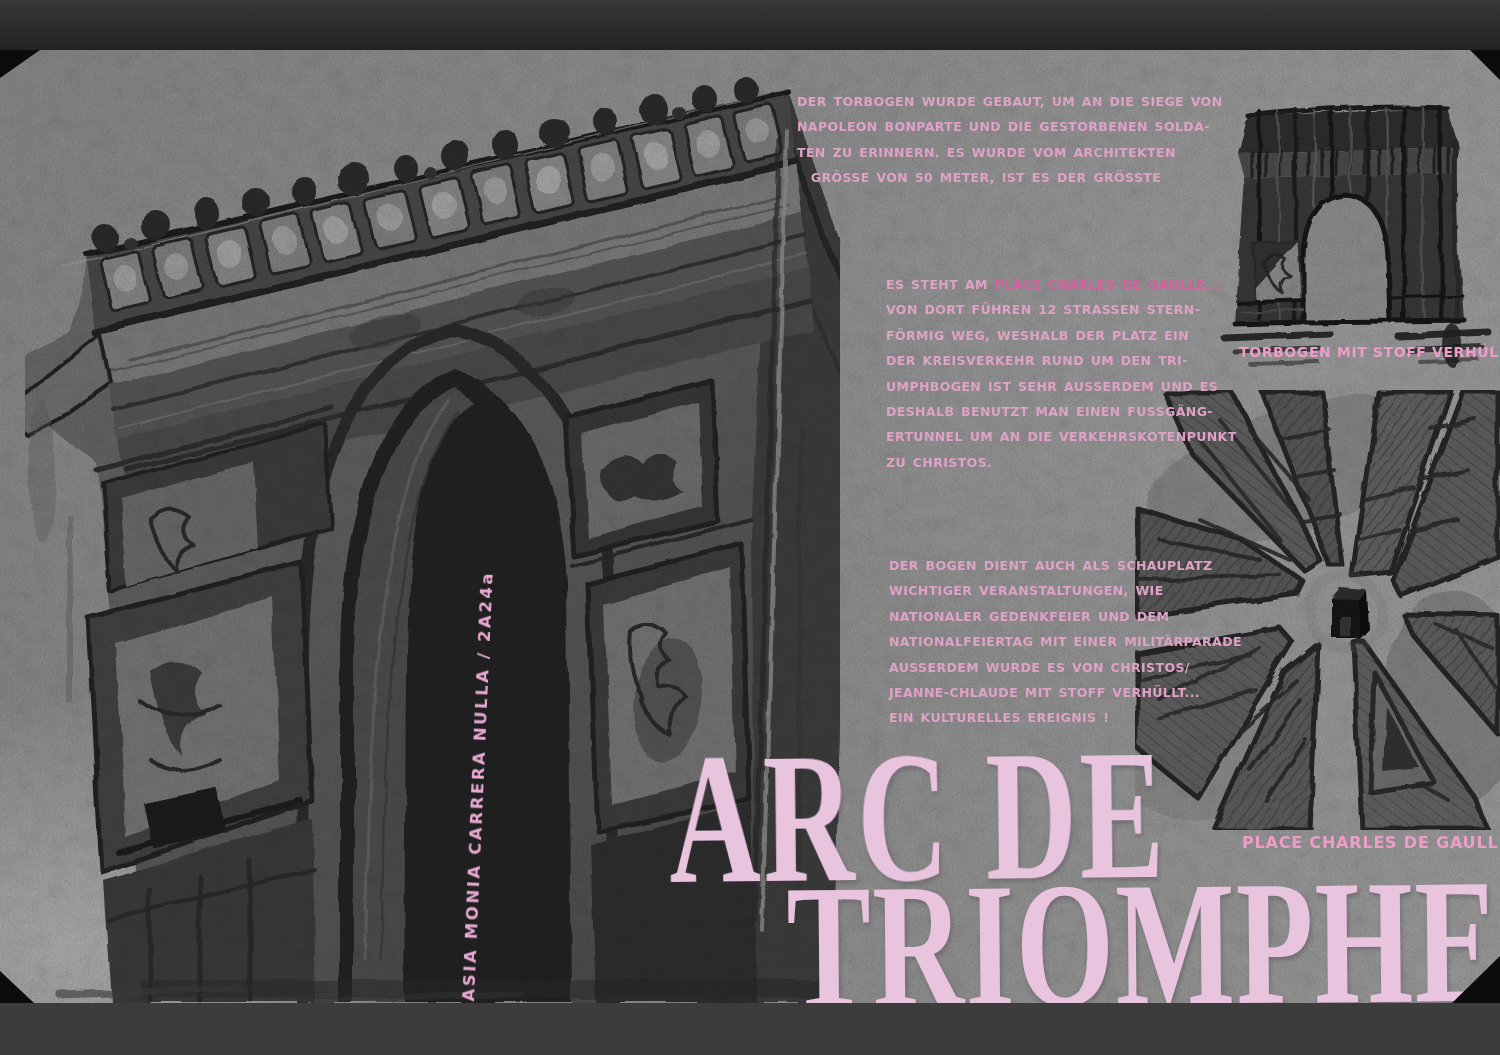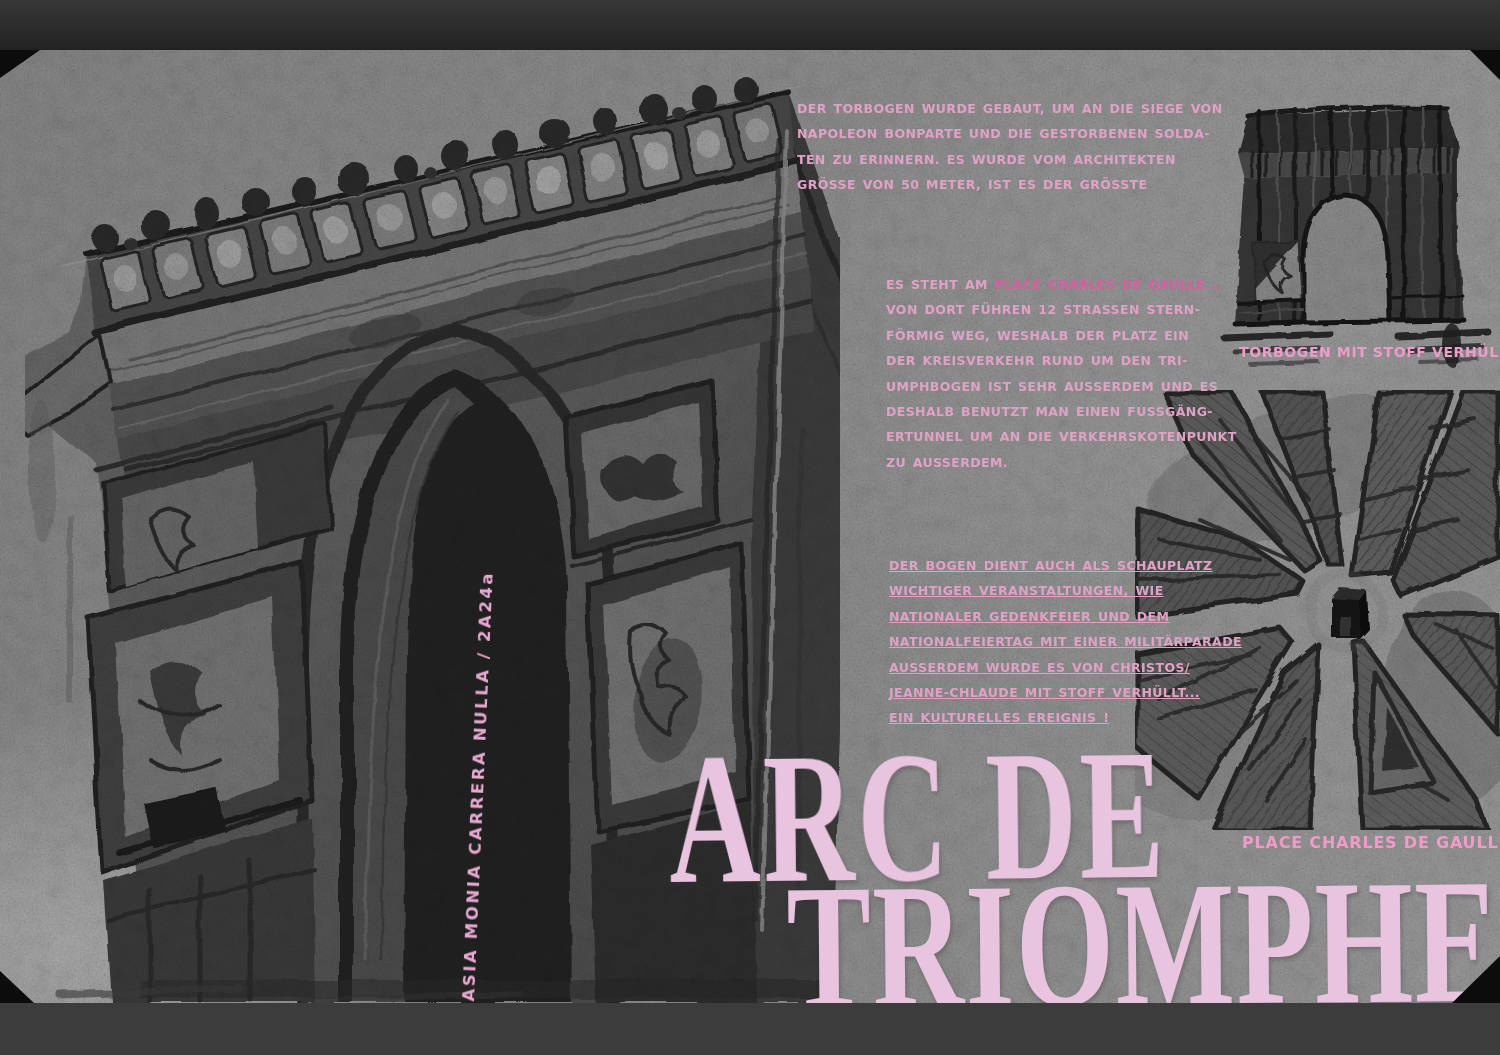--- a/index.html
+++ b/index.html
@@ -21,23 +21,23 @@
   .corner{width:0;height:0;}
   #corner-tl{left:0;top:50px;border-top:28px solid #0c0c0c;border-right:40px solid transparent;}
   #corner-tr{right:0;top:50px;border-top:30px solid #0c0c0c;border-left:30px solid transparent;}
   #corner-bl{left:0;top:971px;border-bottom:32px solid #0c0c0c;border-right:34px solid transparent;}
   #corner-br{right:0;top:956px;border-bottom:47px solid #0c0c0c;border-left:48px solid transparent;}
   
   .hand{color:var(--pink);font-size:12.5px;letter-spacing:.4px;word-spacing:2px;
         line-height:25.4px;font-weight:bold;}
   .hand .hand-line{white-space:nowrap;}
   .hand .hl{color:var(--hlpink);}
-  #p1{left:797px;top:96px;width:378px;}
+  #p1{left:797px;top:89px;width:378px;text-align:center;}
   #p2{left:886px;top:272px;width:312px;text-align:left;}
-  #p3{left:889px;top:553px;width:335px;text-align:left;text-decoration:underline;}
+  #p3{left:889px;top:553px;width:335px;text-align:left;}
   
   .caption{color:var(--caption);font-weight:bold;white-space:nowrap;}
   #cap-wrapped{left:1222px;top:344px;font-size:14px;letter-spacing:.6px;margin-left:17px;}
   #cap-aerial{left:1242px;top:833px;font-size:16px;letter-spacing:.8px;}
   
   .title-line{font-family:"Liberation Serif",serif;font-weight:bold;color:var(--title);
       line-height:1;white-space:nowrap;transform-origin:0 0;
       text-shadow:2px 3px 5px rgba(55,45,55,.30);}
   #title1{left:668px;top:726px;font-size:186px;letter-spacing:4px;
       transform:rotate(-.6deg) scaleX(.68);}
@@ -350,21 +350,21 @@
       <div class="hand-line">GRÖSSE VON 50 METER, IST ES DER GRÖSSTE</div>
     </div>
   <div id="p2" class="abs hand">
       <div class="hand-line"><span>ES STEHT AM </span><span class="hl">PLACE CHARLES DE GAULLE...</span></div>
       <div class="hand-line">VON DORT FÜHREN 12 STRASSEN STERN-</div>
       <div class="hand-line">FÖRMIG WEG, WESHALB DER PLATZ EIN</div>
       <div class="hand-line">DER KREISVERKEHR RUND UM DEN TRI-</div>
       <div class="hand-line">UMPHBOGEN IST SEHR AUSSERDEM UND ES</div>
       <div class="hand-line">DESHALB BENUTZT MAN EINEN FUSSGÄNG-</div>
       <div class="hand-line">ERTUNNEL UM AN DIE VERKEHRSKOTENPUNKT</div>
-      <div class="hand-line">ZU AUSSERDEM.</div>
+      <div class="hand-line">ZU CHRISTOS.</div>
     </div>
   <div id="p3" class="abs hand">
       <div class="hand-line">DER BOGEN DIENT AUCH ALS SCHAUPLATZ</div>
       <div class="hand-line">WICHTIGER VERANSTALTUNGEN, WIE</div>
       <div class="hand-line">NATIONALER GEDENKFEIER UND DEM</div>
       <div class="hand-line">NATIONALFEIERTAG MIT EINER MILITÄRPARADE</div>
       <div class="hand-line">AUSSERDEM WURDE ES VON CHRISTOS/</div>
       <div class="hand-line">JEANNE-CHLAUDE MIT STOFF VERHÜLLT...</div>
       <div class="hand-line">EIN KULTURELLES EREIGNIS !</div>
     </div>

